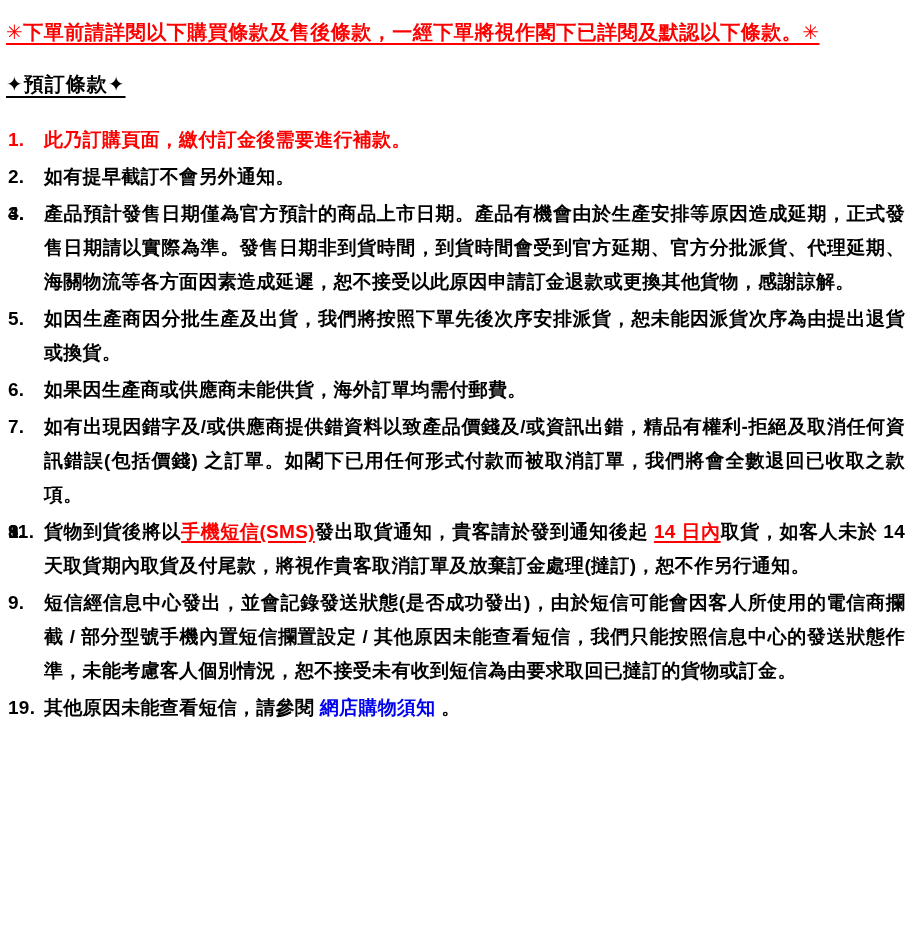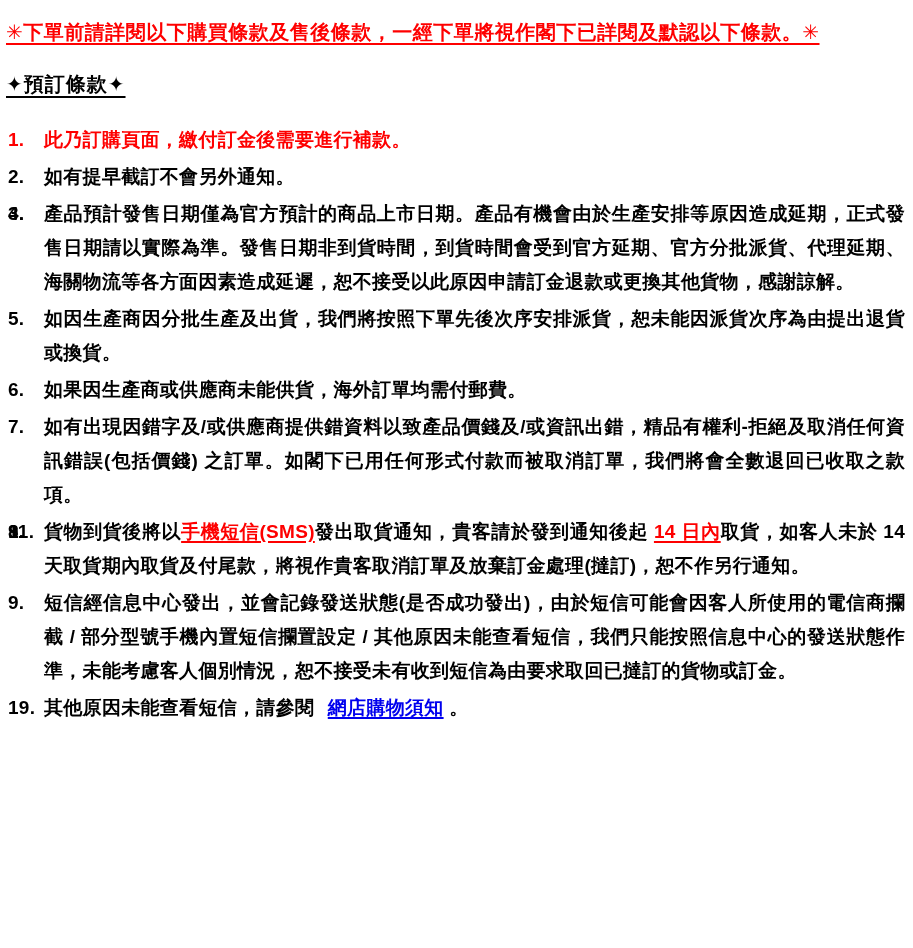--- a/index.html
+++ b/index.html
@@ -62,25 +62,23 @@
   }
   ol.terms li.red-item { color: var(--red); }
   .hl-red {
     color: var(--red);
     text-decoration: underline;
     text-decoration-thickness: 2px;
     text-underline-offset: 3px;
   }
   .doc-link {
     color: var(--blue);
-    text-decoration: underline;
     text-decoration-thickness: 2px;
     text-underline-offset: 3px;
     cursor: pointer;
-    margin-left: 8px;
   }
 </style>
 </head>
 <body>
 
 <p class="notice">✳下單前請詳閱以下購買條款及售後條款，一經下單將視作閣下已詳閱及默認以下條款。✳</p>
 
 <div class="heading-row">
   <span class="heading">✦預訂條款✦</span>
 </div>

